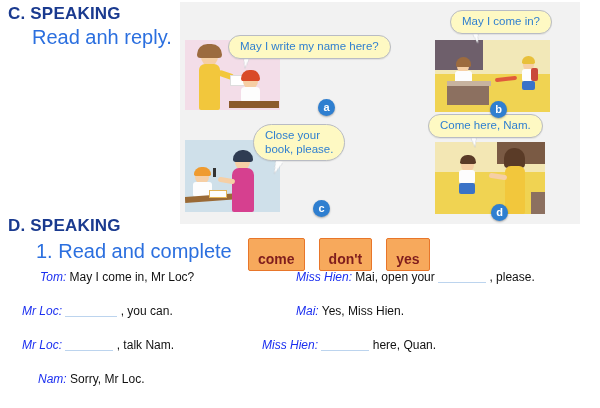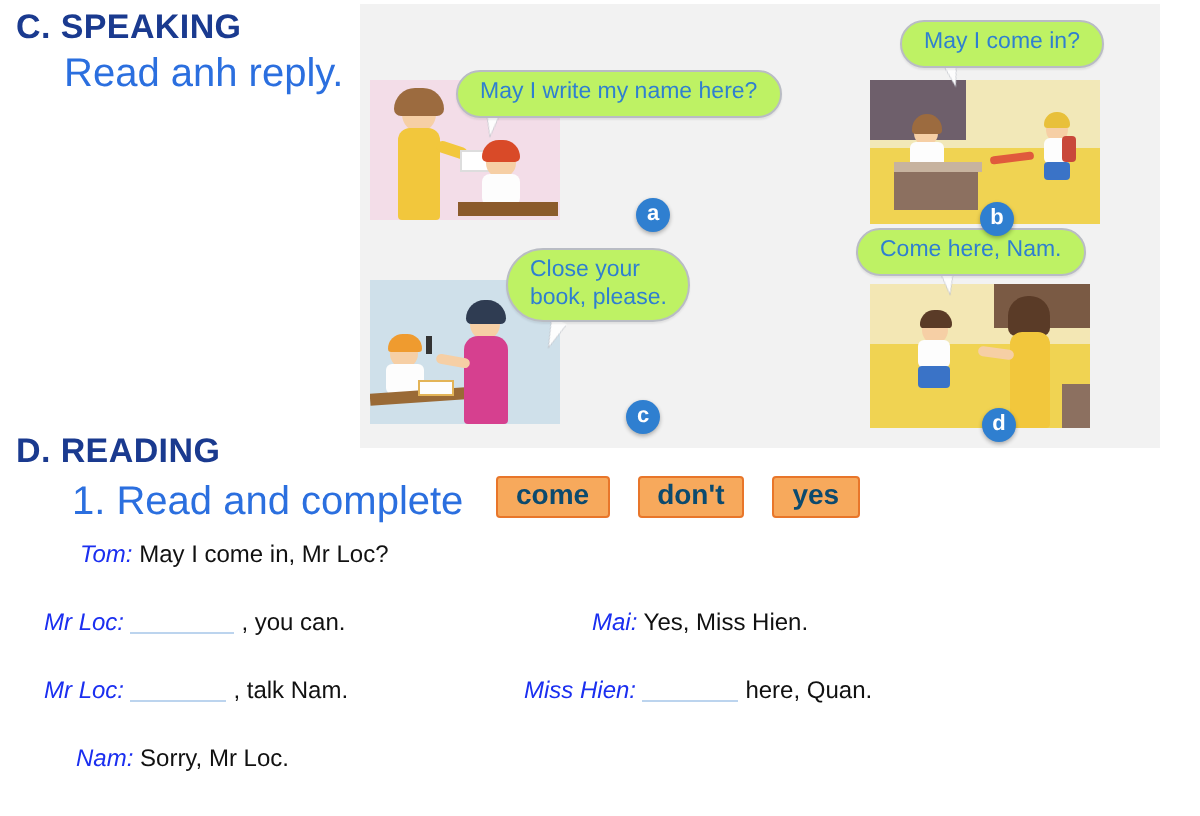--- a/index.html
+++ b/index.html
@@ -47,21 +47,21 @@
   #panel-c{left:5px;top:138px;width:95px;height:72px;background:#cfe0ea;}
   
   #panel-d{left:255px;top:140px;width:110px;height:72px;background:#f0dd62;}
   .head{position:absolute;border-radius:50%;}
   .body-sh{position:absolute;}
   .arm{position:absolute;border-radius:3px;}
 
   
   .bubble{
     position:absolute;
-    background:#bef264;
+    background:#fef9c3;
     border:1.4px solid #b9bcc4;
     border-radius:26px;
     color:#2f7fd0;
     font-size:11.5px;
     line-height:13.5px;
     padding:4px 11px;
     white-space:pre-line;
     box-shadow:0 1px 1px rgba(0,0,0,.07);
   }
   .bub-tail{
@@ -93,24 +93,24 @@
   #badge-a{left:138px;top:97px;}
   #badge-b{left:310px;top:99px;}
   #badge-c{left:133px;top:198px;}
   #badge-d{left:311px;top:202px;}
 
   
   .wordbank{position:absolute;left:248px;top:238px;display:flex;gap:14px;}
   .wordbox{
     background:#f7a95c;
     border:1.6px solid #e8762a;
-    color:#0c4a6e;
+    color:#7f1d1d;
     font-weight:bold;
     font-size:14px;
-    padding:0 9px 3px 9px;
+    padding:12px 9px 3px 9px;
     border-radius:2px;
   }
 
   
   .dlg{position:absolute;left:0;top:266px;width:600px;}
   .dlg-row{
     position:relative;
     height:34px;
     font-size:12px;
     color:#111;
@@ -228,36 +228,42 @@
 
     <div class="bub-tail" id="tail-d"></div>
     <div class="bubble" id="bubble-d">Come here, Nam.</div>
 
     <div class="badge" id="badge-a">a</div>
     <div class="badge" id="badge-b">b</div>
     <div class="badge" id="badge-c">c</div>
     <div class="badge" id="badge-d">d</div>
   </div>
 
-  <div class="sec-head" id="reading-head">D. READING</div>
+  <div class="sec-head" id="reading-head">D. SPEAKING</div>
   <div class="sec-sub" id="reading-sub">1. Read and complete</div>
 
   <div class="wordbank">
     <div class="wordbox">come</div>
     <div class="wordbox">don't</div>
     <div class="wordbox">yes</div>
   </div>
 
   <div class="dlg">
 
     <div class="dlg-row r1">
       <div class="cell c-left">
         <span class="speaker">Tom:</span>
         <span>May I come in, Mr Loc?</span>
       </div>
+      <div class="cell c-right">
+        <span class="speaker">Miss Hien:</span>
+        <span>Mai, open your</span>
+        <span class="blank"></span>
+        <span>, please.</span>
+      </div>
     </div>
 
     <div class="dlg-row r2">
       <div class="cell c-left">
         <span class="speaker">Mr Loc:</span>
         <span class="blank wide"></span>
         <span>, you can.</span>
       </div>
       <div class="cell c-right">
         <span class="speaker">Mai:</span>

